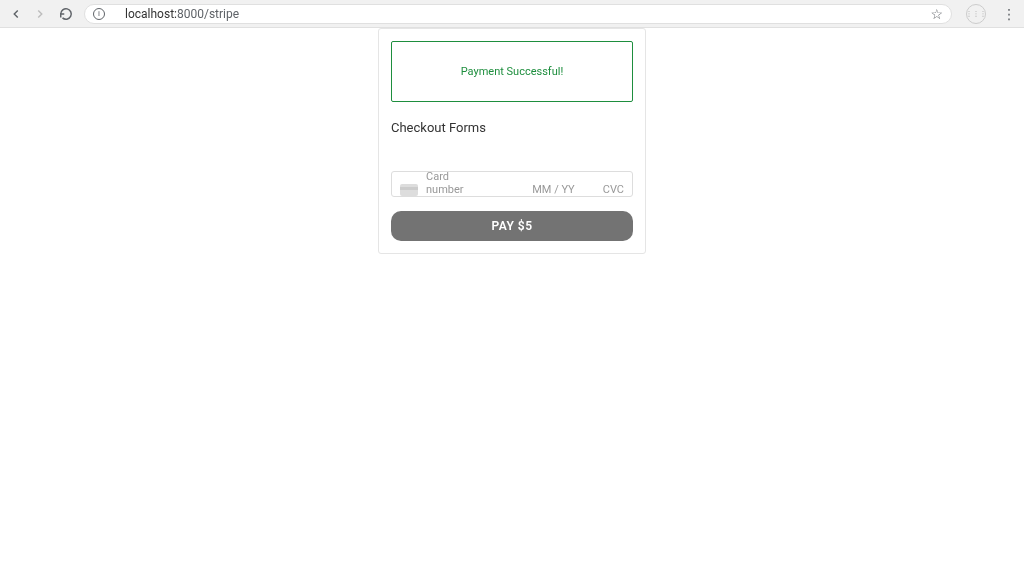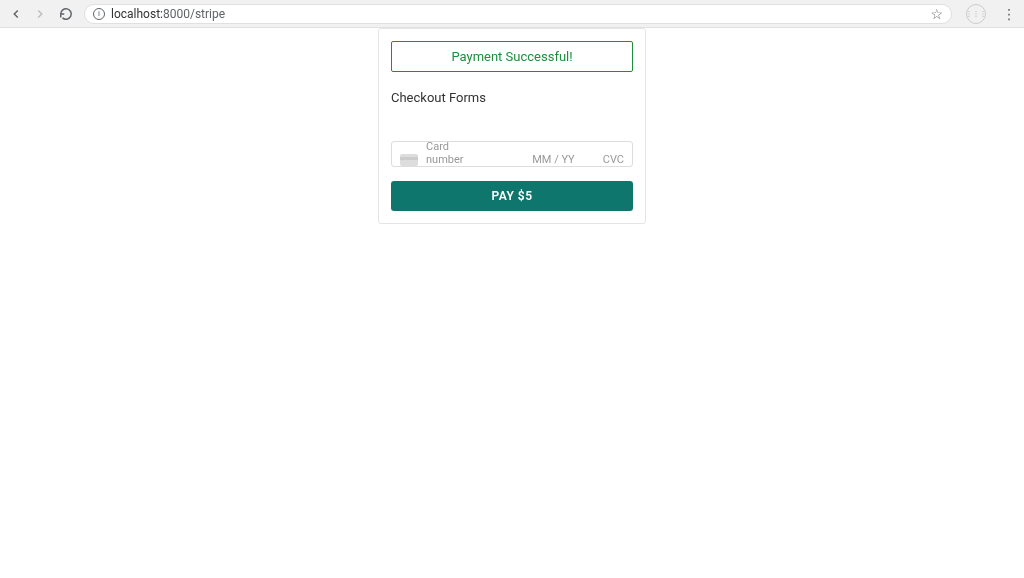--- a/index.html
+++ b/index.html
@@ -69,20 +69,21 @@
       border-radius: 50%;
       display: flex;
       align-items: center;
       justify-content: center;
       font-size: 8px;
       color: #5f6368;
     }
     .url-text {
       flex: 1;
       color: #5f6368;
+      margin-left: 14px;
     }
     .url-text .host {
       color: #333;
     }
     .star-icon {
       color: #5f6368;
       font-size: 14px;
     }
     .ext-icon {
       width: 20px;
@@ -114,22 +115,22 @@
       border: 1px solid #e5e5e5;
       border-radius: 3px;
       margin-top: 0;
       padding: 12px;
       background: #fff;
     }
     .success-banner {
       border: 1px solid #1e8e3e;
       color: #1e8e3e;
       text-align: center;
-      padding: 7px 0;
-      font-size: 13px;
+      padding: 23px 0;
+      font-size: 11px;
       border-radius: 2px;
     }
     .form-title {
       font-size: 13px;
       color: #333;
       margin-top: 18px;
     }
     .card-input {
       margin-top: 36px;
       border: 1px solid #ddd;
@@ -165,24 +166,24 @@
       color: #999;
       margin-left: 38px;
     }
     .card-cvc-ph {
       color: #999;
       margin-left: 20px;
     }
     .pay-btn {
       margin-top: 14px;
       width: 100%;
-      background: #0f766e;
+      background: #737373;
       color: #fff;
       border: none;
-      border-radius: 3px;
+      border-radius: 10px;
       height: 30px;
       font-size: 12px;
       font-weight: 600;
       letter-spacing: 0.5px;
       cursor: pointer;
     }
   </style>
 </head>
 <body>
 

